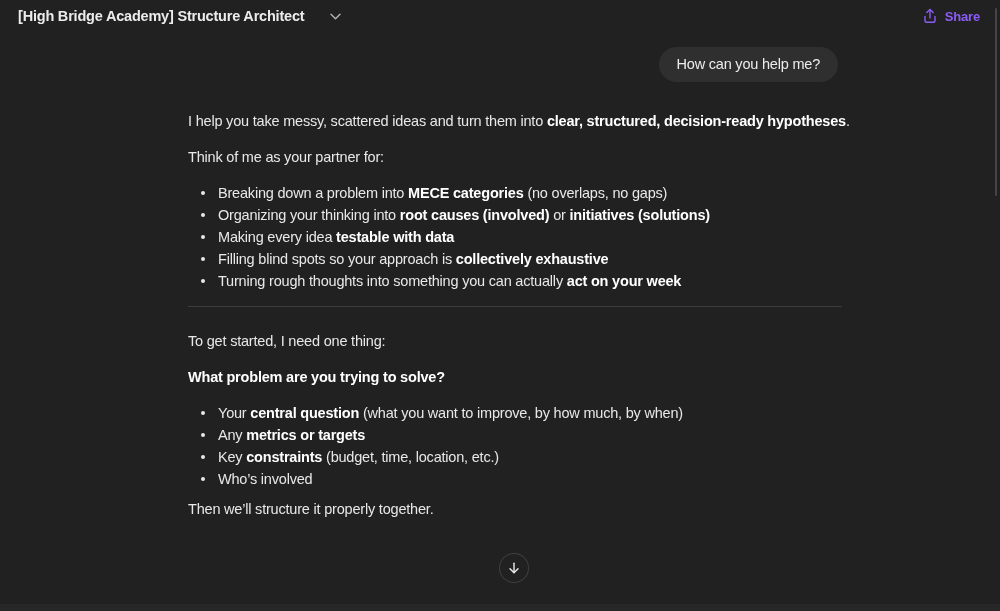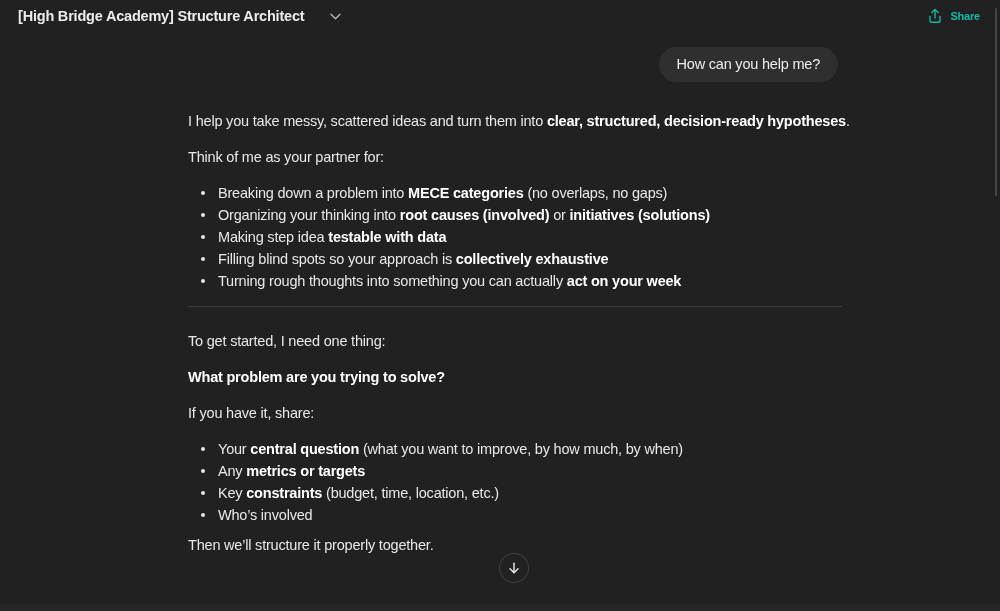--- a/index.html
+++ b/index.html
@@ -32,21 +32,21 @@
   }
   .title-menu{
     display:flex;align-items:center;gap:26px;
     color:#ececec;font-size:14.5px;font-weight:600;
     cursor:pointer;border:none;background:transparent;
     font-family:inherit;letter-spacing:-0.2px;
   }
   .title-menu .chev{display:flex;align-items:center;color:var(--muted);}
   .share-btn{
     display:flex;align-items:center;gap:7px;
-    color:#14b8a6;font-size:11px;font-weight:600;
+    color:#8b5cf6;font-size:13px;font-weight:600;
     background:transparent;border:none;cursor:pointer;
     font-family:inherit;letter-spacing:-0.2px;
   }
 
   
   .user-row{position:absolute;top:47px;right:162px;text-align:center;}
   .user-bubble{
     background:var(--bubble);
     color:#ececec;
     border-radius:18px;
@@ -132,28 +132,27 @@
 <div class="user-row">
   <div class="user-bubble">How can you help me?</div>
 </div>
 
 <div class="assistant">
     <p><span>I help you take messy, scattered ideas and turn them into </span><strong>clear, structured, decision-ready hypotheses</strong><span>.</span></p>
     <p><span>Think of me as your partner for:</span></p>
     <ul>
       <li><span>Breaking down a problem into </span><strong>MECE categories</strong><span> (no overlaps, no gaps)</span></li>
       <li><span>Organizing your thinking into </span><strong>root causes (involved)</strong><span> or </span><strong>initiatives (solutions)</strong></li>
-      <li><span>Making step idea </span><strong>testable with data</strong></li>
+      <li><span>Making every idea </span><strong>testable with data</strong></li>
       <li><span>Filling blind spots so your approach is </span><strong>collectively exhaustive</strong></li>
       <li><span>Turning rough thoughts into something you can actually </span><strong>act on your week</strong></li>
     </ul>
     <hr>
     <p><span>To get started, I need one thing:</span></p>
     <p><strong>What problem are you trying to solve?</strong></p>
-    <p><span>If you have it, share:</span></p>
     <ul>
       <li><span>Your </span><strong>central question</strong><span> (what you want to improve, by how much, by when)</span></li>
       <li><span>Any </span><strong>metrics or targets</strong></li>
       <li><span>Key </span><strong>constraints</strong><span> (budget, time, location, etc.)</span></li>
       <li><span>Who’s involved</span></li>
     </ul>
     <p><span>Then we’ll structure it properly together.</span></p>
   </div>
 
 <button class="scroll-down">

